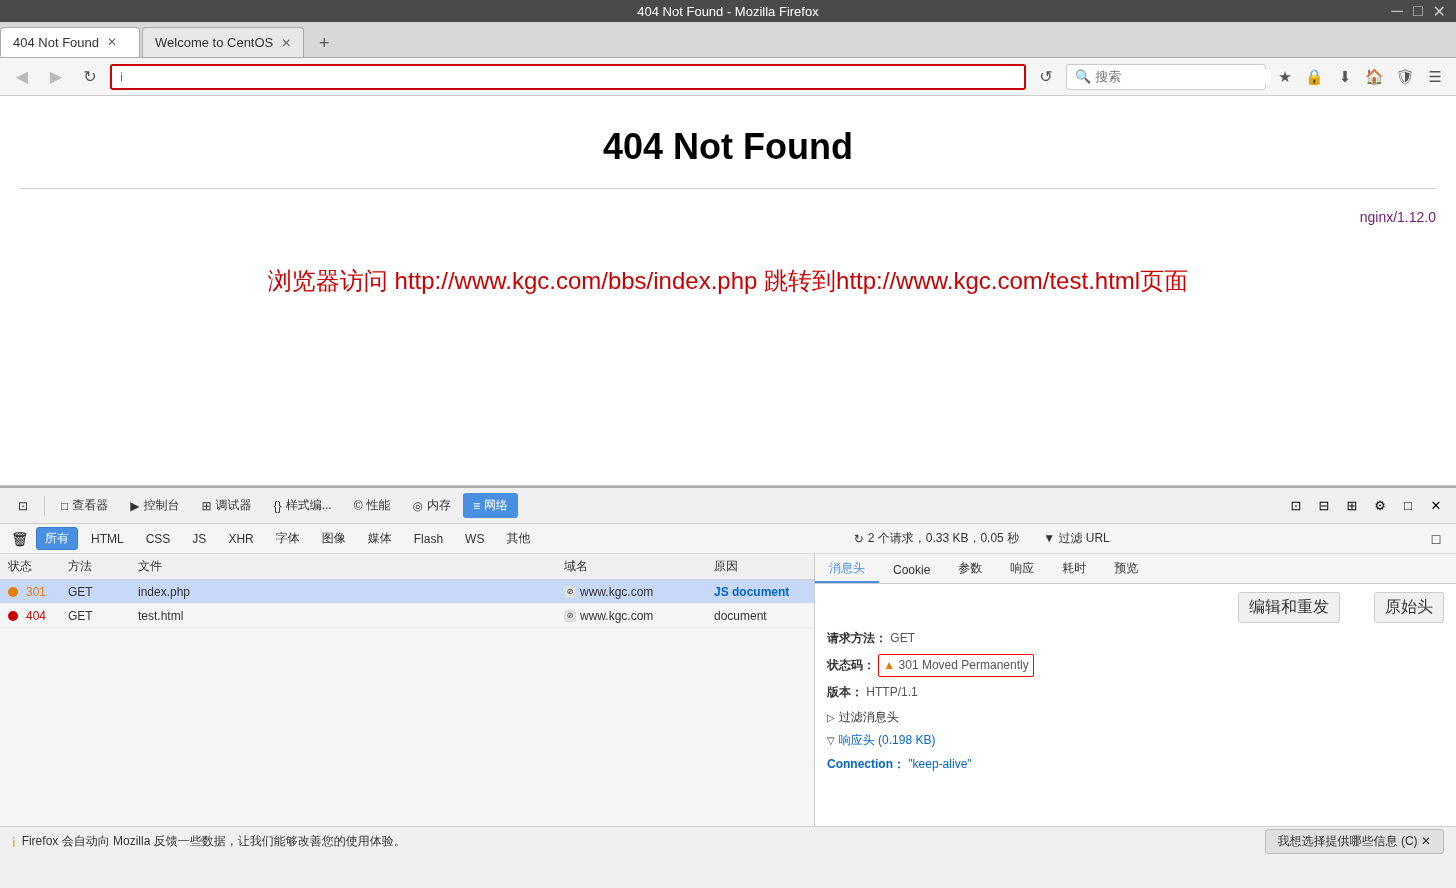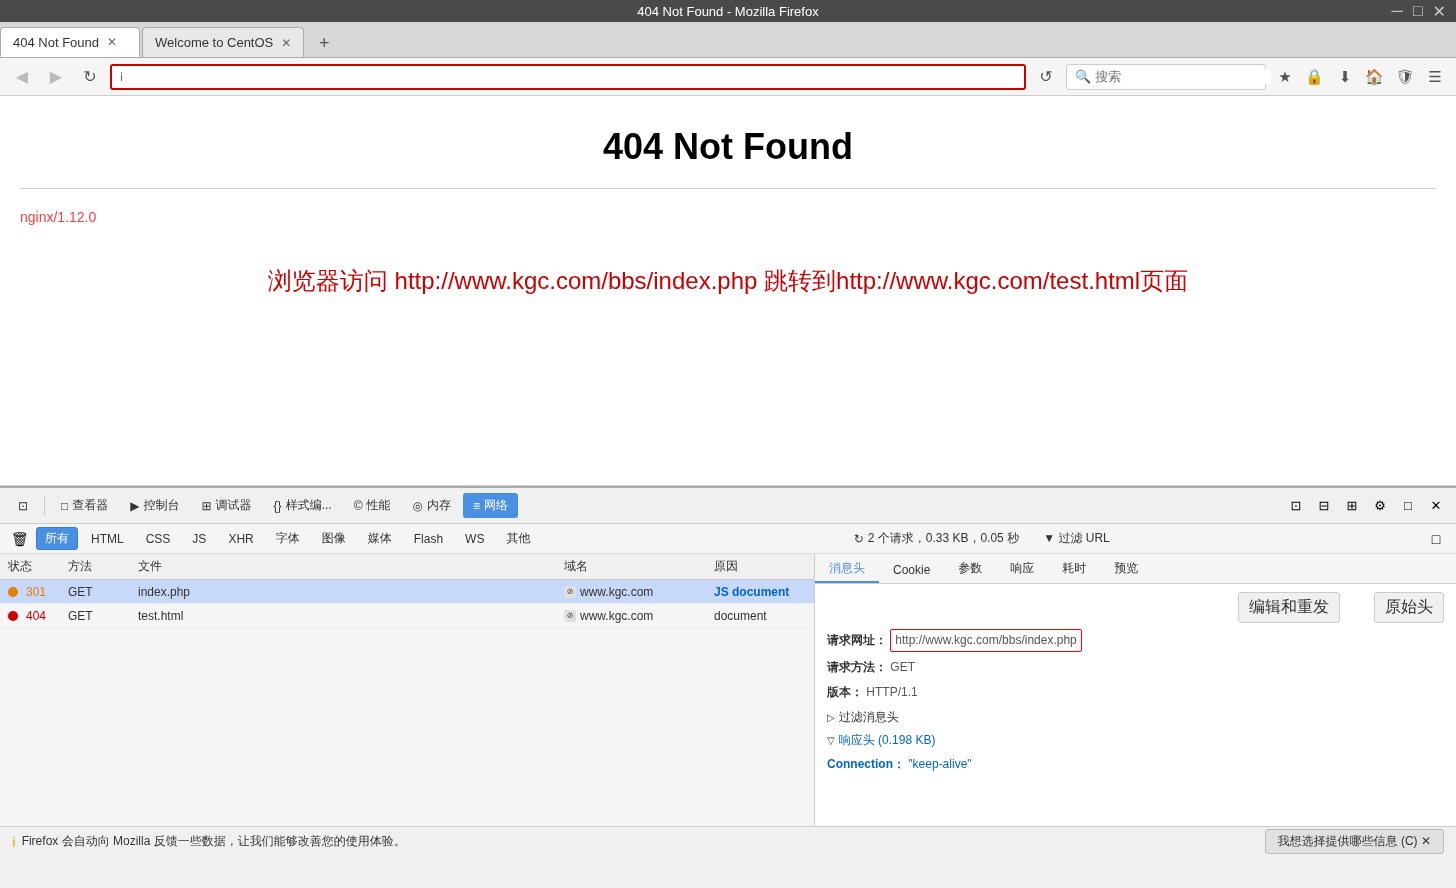--- a/index.html
+++ b/index.html
@@ -167,22 +167,22 @@
       font-weight: bold;
       color: #000;
       border-bottom: 1px solid #ccc;
       width: 100%;
       text-align: center;
       padding-bottom: 20px;
       margin-bottom: 20px;
     }
     .page-subtitle {
       font-size: 14px;
-      color: #ef4444;
-      text-align: left;
+      color: #701a75;
+      text-align: right;
       margin-bottom: 30px;
     }
     .annotation-text {
       font-size: 24px;
       color: #cc0000;
       text-align: center;
     }
 
     
     .devtools {
@@ -638,26 +638,29 @@
         <div class="detail-tab">预览</div>
       </div>
       <div class="details-content">
         <div class="action-row">
           <div style="display:flex; gap:10px; margin-left: auto;">
             <div class="detail-action-btn">编辑和重发</div>
             <div class="detail-action-btn">原始头</div>
           </div>
         </div>
         <div class="detail-row">
-          <span class="detail-label">请求网址：</span>
-          <span class="detail-value url-box">http://www.kgc.com/bbs/index.php</span>
+          <span class="detail-label">请求方法：</span>
+          <span class="detail-value">GET</span>
         </div>
         <div class="detail-row">
-          <span class="detail-label">请求方法：</span>
-          <span class="detail-value">GET</span>
+          <span class="detail-label">状态码：</span>
+          <span class="detail-value red-box">
+            <span style="color: #e67e00;">▲</span>
+            <span>301 Moved Permanently</span>
+          </span>
         </div>
         <div class="detail-row">
           <span class="detail-label">版本：</span>
           <span class="detail-value">HTTP/1.1</span>
         </div>
         <div class="section-header">
           <span class="section-triangle">▷</span>
           <span>过滤消息头</span>
         </div>
         <div class="section-header">

